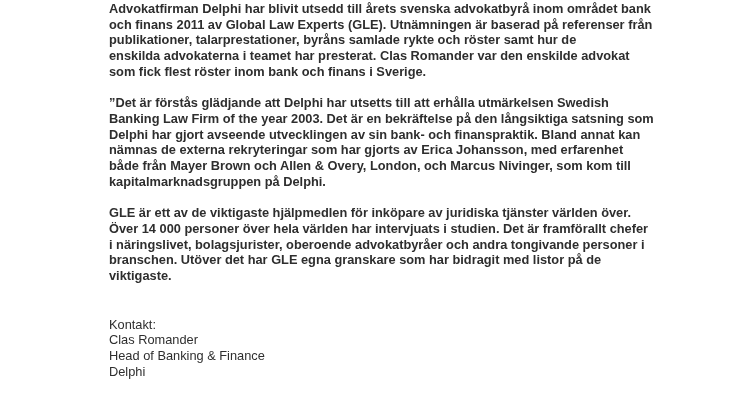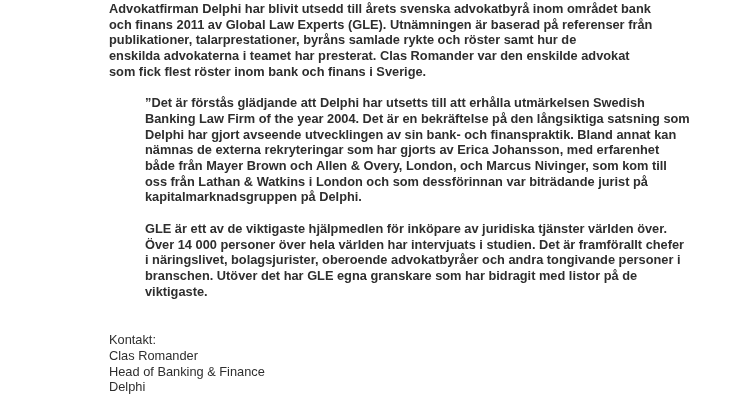--- a/index.html
+++ b/index.html
@@ -21,21 +21,20 @@
     color: #2e2e2e;
     font-size: 12.8px;
     line-height: 15.7px;
   }
   .para {
     margin: 0;
     font-weight: bold;
   }
   .para + .para {
     margin-top: 15.7px;
-    margin-left: 36px;
   }
   .contact {
     margin-top: 33px;
   }
   .line {
     white-space: pre;   
   }
 </style>
 </head>
 <body>
@@ -45,25 +44,24 @@
   <div class="para">
     <div class="line">Advokatfirman Delphi har blivit utsedd till årets svenska advokatbyrå inom området bank</div>
     <div class="line">och finans 2011 av Global Law Experts (GLE). Utnämningen är baserad på referenser från</div>
     <div class="line">publikationer, talarprestationer, byråns samlade rykte och röster samt hur de</div>
     <div class="line">enskilda advokaterna i teamet har presterat. Clas Romander var den enskilde advokat</div>
     <div class="line">som fick flest röster inom bank och finans i Sverige.</div>
   </div>
 
   <div class="para">
     <div class="line">”Det är förstås glädjande att Delphi har utsetts till att erhålla utmärkelsen Swedish</div>
-    <div class="line">Banking Law Firm of the year 2004. Det är en bekräftelse på den långsiktiga satsning som</div>
+    <div class="line">Banking Law Firm of the year 2003. Det är en bekräftelse på den långsiktiga satsning som</div>
     <div class="line">Delphi har gjort avseende utvecklingen av sin bank- och finanspraktik. Bland annat kan</div>
     <div class="line">nämnas de externa rekryteringar som har gjorts av Erica Johansson, med erfarenhet</div>
     <div class="line">både från Mayer Brown och Allen &amp; Overy, London, och Marcus Nivinger, som kom till</div>
-    <div class="line">oss från Lathan &amp; Watkins i London och som dessförinnan var biträdande jurist på</div>
     <div class="line">kapitalmarknadsgruppen på Delphi.</div>
   </div>
 
   <div class="para">
     <div class="line">GLE är ett av de viktigaste hjälpmedlen för inköpare av juridiska tjänster världen över.</div>
     <div class="line">Över 14 000 personer över hela världen har intervjuats i studien. Det är framförallt chefer</div>
     <div class="line">i näringslivet, bolagsjurister, oberoende advokatbyråer och andra tongivande personer i</div>
     <div class="line">branschen. Utöver det har GLE egna granskare som har bidragit med listor på de</div>
     <div class="line">viktigaste.</div>
   </div>

